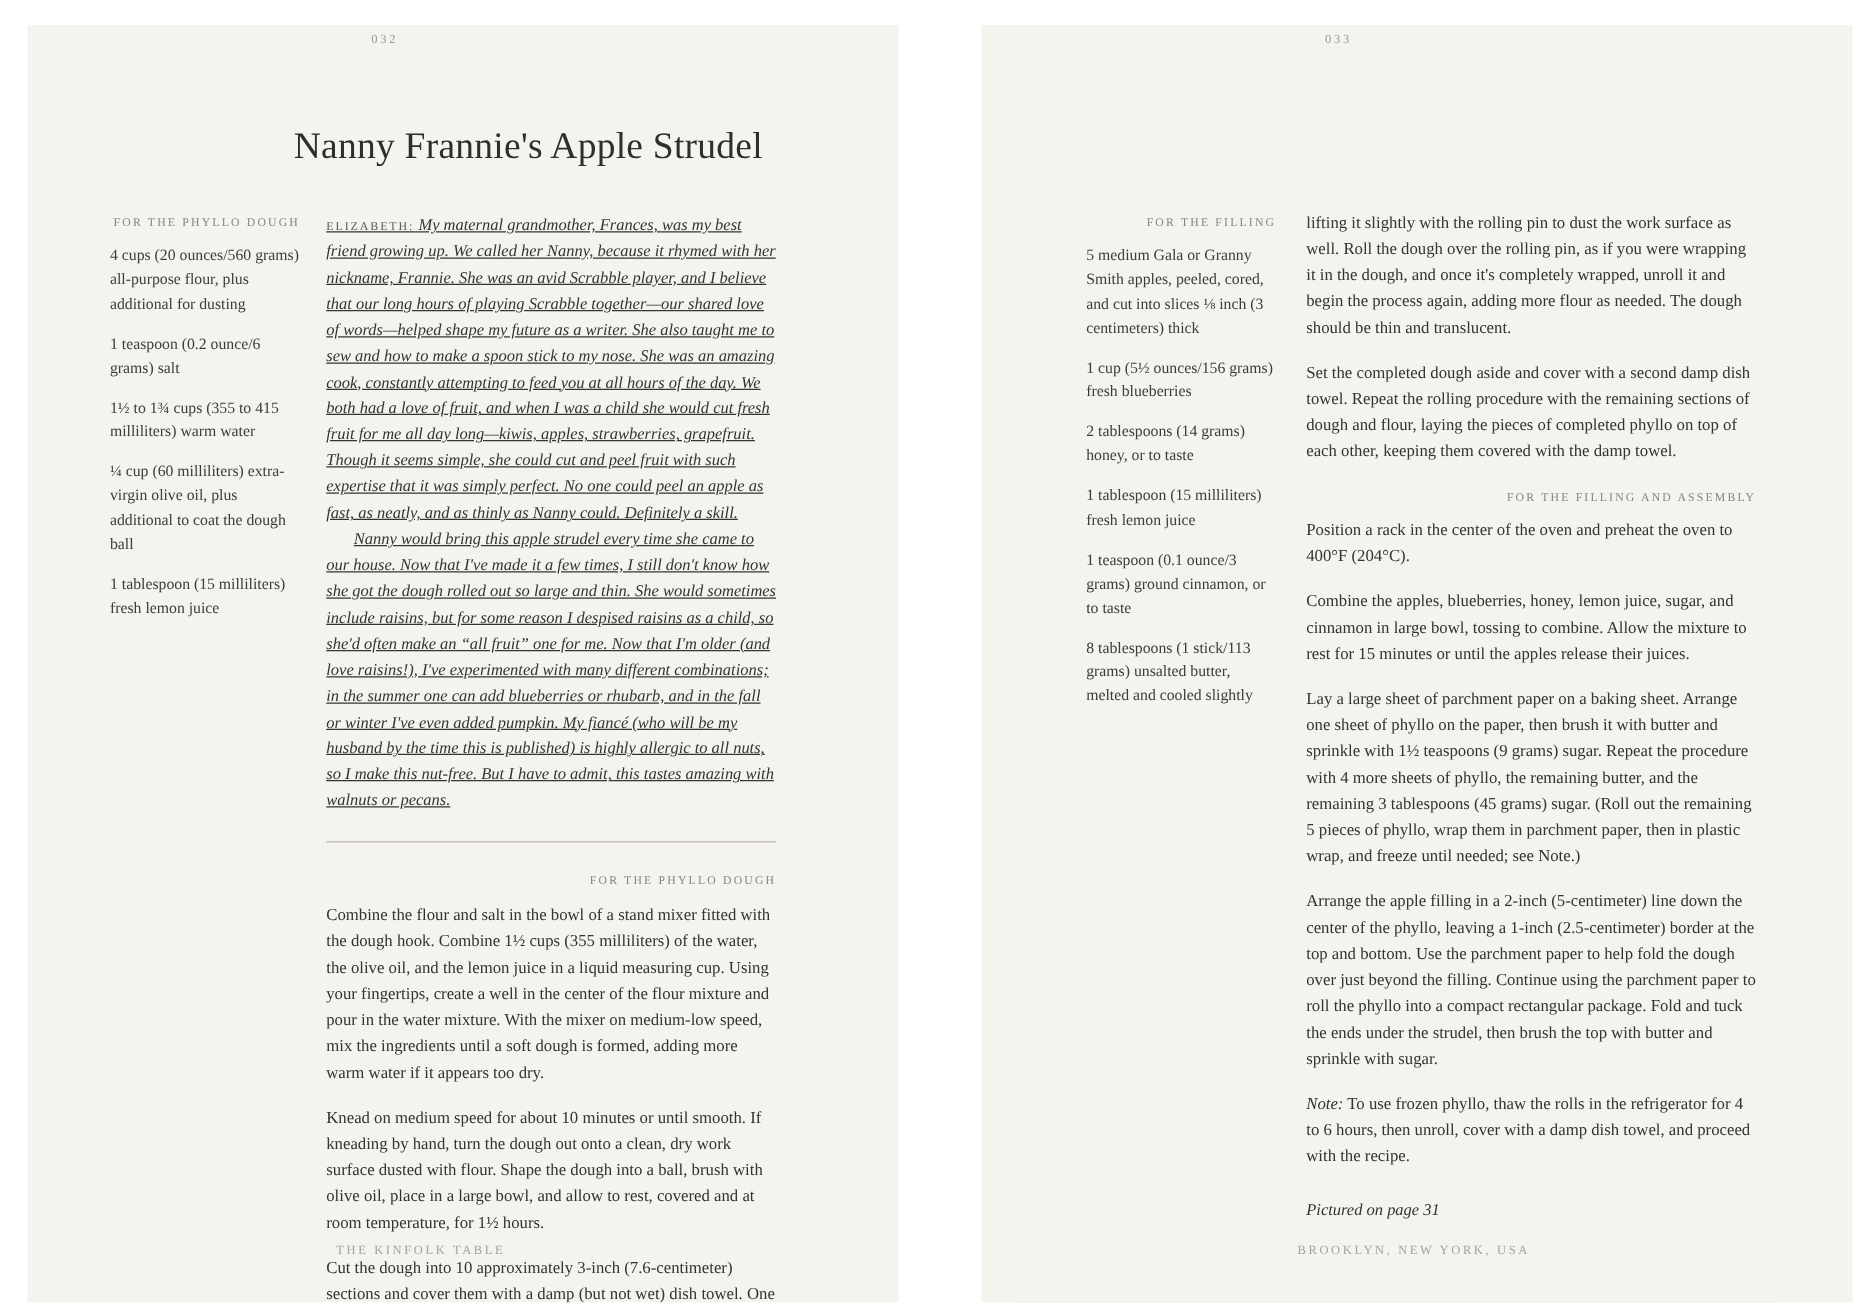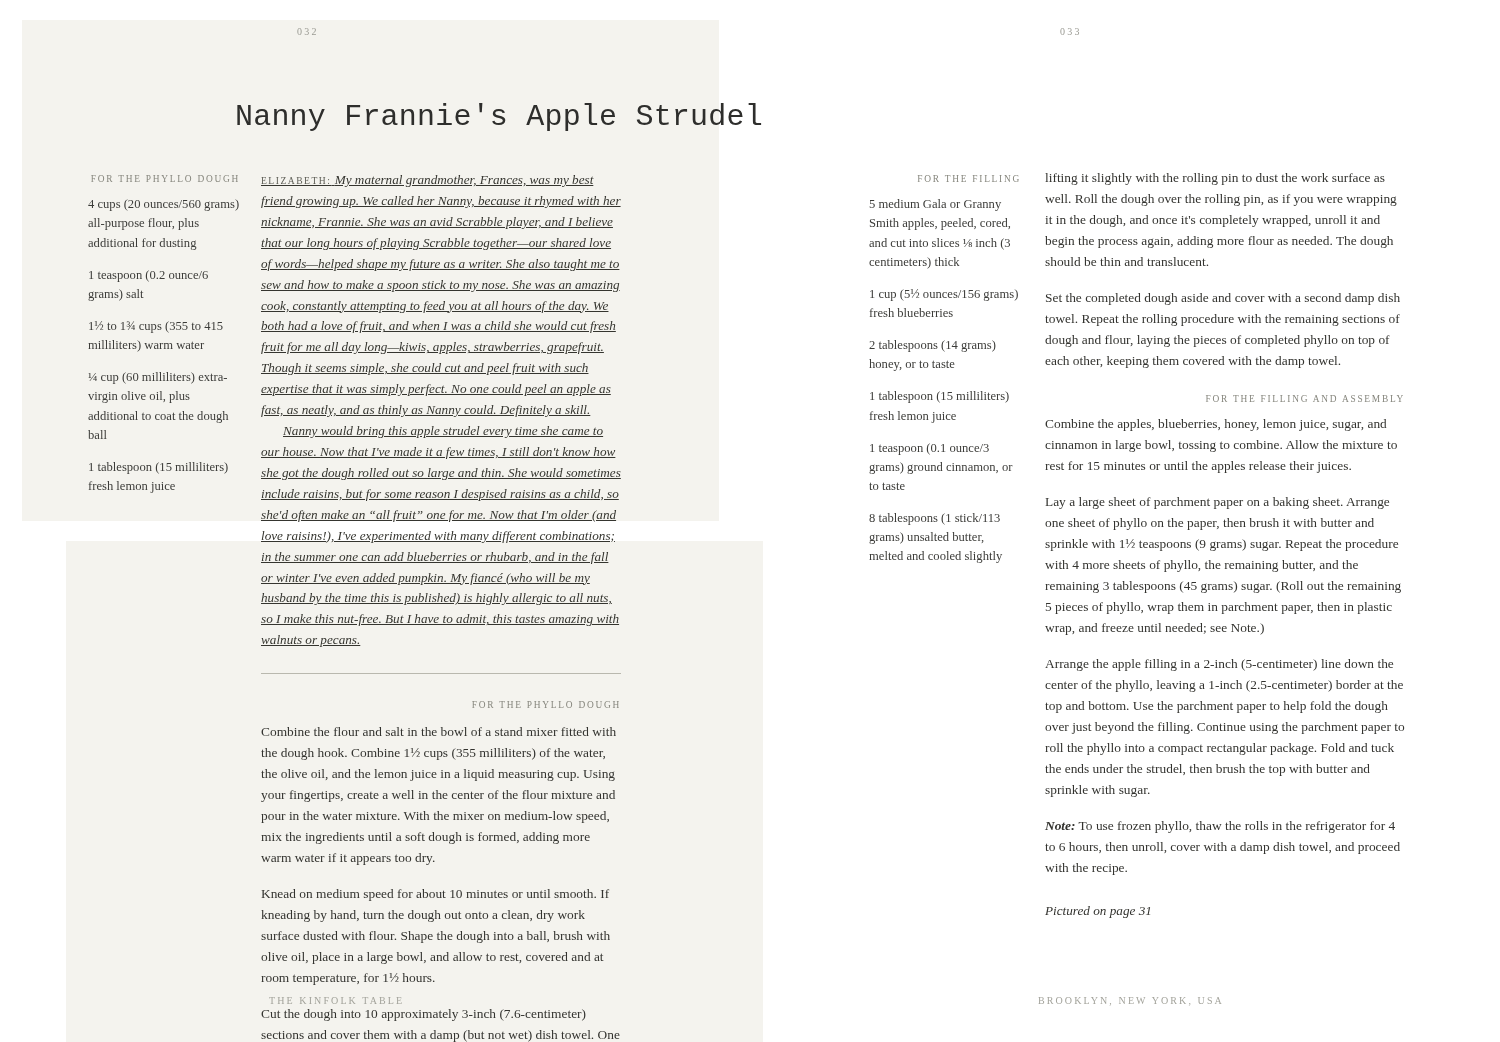--- a/index.html
+++ b/index.html
@@ -14,21 +14,20 @@
     color: #3a3a38;
     overflow: hidden;
   }
 
   .spread {
     position: relative;
     width: 1500px;
     height: 1042px;
     display: flex;
     background: #ffffff;
-    flex-direction: column;
   }
 
   .page {
     position: relative;
     background: #f4f3ee;
     box-sizing: border-box;
   }
   .page-left {
     width: 697px;
     height: 1022px;
@@ -66,21 +65,21 @@
     text-align: right;
   }
   .footer-left { left: 269px; }
   .footer-right { left: 1038px; }
 
   
   .recipe-title {
     position: absolute;
     left: 235px;
     top: 100px;
-    font-family: Liberation Mono, monospace;
+    font-family: Liberation Serif, serif;
     font-size: 30px;
     font-weight: 400;
     letter-spacing: 0.2px;
     color: #2e2e2c;
     margin: 0;
     white-space: nowrap;
   }
 
   
   .col-ingredients {
@@ -150,21 +149,21 @@
     text-indent: 22px;
   }
 
   .rule {
     border: 0;
     border-top: 1px solid #b9b8ae;
     margin: 22px 0 24px 0;
     width: 100%;
   }
 
-  .note-lead { font-style: italic; font-weight: bold; }
+  .note-lead { font-style: italic; }
   .serves-block {
     font-style: italic;
     font-size: 13.2px;
     line-height: 1.52;
     margin-top: 22px;
   }
   .serves-block div { margin: 0; }
 </style>
 </head>
 <body>
@@ -211,20 +210,21 @@
     <div class="ing-item">1 tablespoon (15 milliliters) fresh lemon juice</div>
     <div class="ing-item">1 teaspoon (0.1 ounce/3 grams) ground cinnamon, or to taste</div>
     <div class="ing-item">8 tablespoons (1 stick/113 grams) unsalted butter, melted and cooled slightly</div>
   </div>
 
   <div class="col-body body-right">
     <p class="para">lifting it slightly with the rolling pin to dust the work surface as well. Roll the dough over the rolling pin, as if you were wrapping it in the dough, and once it's completely wrapped, unroll it and begin the process again, adding more flour as needed. The dough should be thin and translucent.</p>
     <p class="para">Set the completed dough aside and cover with a second damp dish towel. Repeat the rolling procedure with the remaining sections of dough and flour, laying the pieces of completed phyllo on top of each other, keeping them covered with the damp towel.</p>
 
     <div class="section-label inline-head">FOR THE FILLING AND ASSEMBLY</div>
+    <p class="para">Position a rack in the center of the oven and preheat the oven to 400°F (204°C).</p>
     <p class="para">Combine the apples, blueberries, honey, lemon juice, sugar, and cinnamon in large bowl, tossing to combine. Allow the mixture to rest for 15 minutes or until the apples release their juices.</p>
     <p class="para">Lay a large sheet of parchment paper on a baking sheet. Arrange one sheet of phyllo on the paper, then brush it with butter and sprinkle with 1½ teaspoons (9 grams) sugar. Repeat the procedure with 4 more sheets of phyllo, the remaining butter, and the remaining 3 tablespoons (45 grams) sugar. (Roll out the remaining 5 pieces of phyllo, wrap them in parchment paper, then in plastic wrap, and freeze until needed; see Note.)</p>
     <p class="para">Arrange the apple filling in a 2-inch (5-centimeter) line down the center of the phyllo, leaving a 1-inch (2.5-centimeter) border at the top and bottom. Use the parchment paper to help fold the dough over just beyond the filling. Continue using the parchment paper to roll the phyllo into a compact rectangular package. Fold and tuck the ends under the strudel, then brush the top with butter and sprinkle with sugar.</p>
 
     <p class="para"><span class="note-lead">Note:</span><span> To use frozen phyllo, thaw the rolls in the refrigerator for 4 to 6 hours, then unroll, cover with a damp dish towel, and proceed with the recipe.</span></p>
 
     <div class="serves-block">
       <div>Pictured on page 31</div>
 
     </div>

